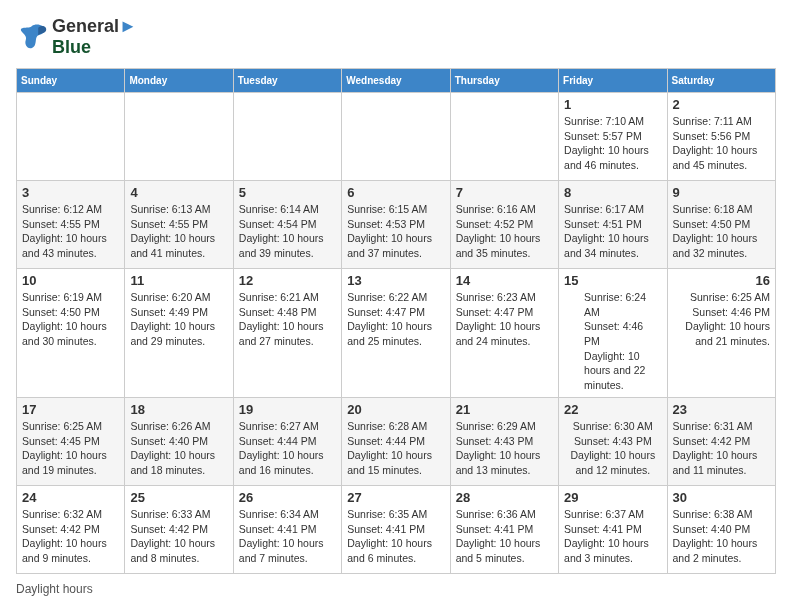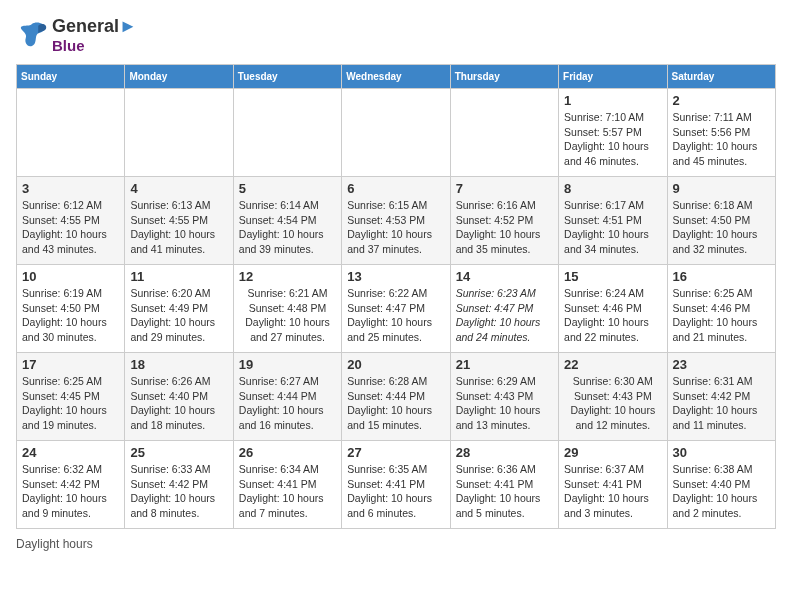--- a/index.html
+++ b/index.html
@@ -89,21 +89,21 @@
 <body>
 
 <div class="header">
   <div class="logo">
     <svg class="logo-bird" viewBox="0 0 40 36" xmlns="http://www.w3.org/2000/svg">
       <path d="M20 4 C24 0, 38 2, 36 10 C34 16, 28 14, 26 18 C24 22, 26 30, 20 32 C14 34, 10 28, 12 22 C14 16, 8 14, 6 10 C4 4, 16 8, 20 4Z" fill="#3d85c8"></path>
       <path d="M28 6 C32 2, 40 4, 38 10 C36 14, 30 13, 28 16" fill="#2a6099" stroke="none"></path>
     </svg>
     <div>
       <div style="font-size:18px;font-weight:bold;color:#333;">General<span style="color:#3d85c8;">►</span></div>
-      <div style="font-size:15px;font-weight:bold;color:#701a75;">Blue</div>
+      <div style="font-size:18px;font-weight:bold;color:#14532d;">Blue</div>
     </div>
   </div>
 </div>
 
 <table class="calendar">
   <thead>
     <tr>
     <th>Sunday</th>
         <th>Monday</th>
         <th>Tuesday</th>
@@ -185,43 +185,43 @@
 Daylight: 10 hours and 30 minutes.</div>
         </td>
         <td style="background: rgb(255, 255, 255);">
           <span class="day-num">11</span>
           <div class="day-info" style="white-space: pre-line;">Sunrise: 6:20 AM
 Sunset: 4:49 PM
 Daylight: 10 hours and 29 minutes.</div>
         </td>
         <td style="background: rgb(255, 255, 255);">
           <span class="day-num">12</span>
-          <div class="day-info" style="white-space: pre-line; text-align: center;">Sunrise: 6:21 AM
+          <div class="day-info" style="white-space: pre-line;">Sunrise: 6:21 AM
 Sunset: 4:48 PM
 Daylight: 10 hours and 27 minutes.</div>
         </td>
         <td style="background: rgb(255, 255, 255);">
           <span class="day-num">13</span>
           <div class="day-info" style="white-space: pre-line;">Sunrise: 6:22 AM
 Sunset: 4:47 PM
 Daylight: 10 hours and 25 minutes.</div>
         </td>
         <td style="background: rgb(255, 255, 255);">
           <span class="day-num">14</span>
-          <div class="day-info" style="white-space: pre-line; font-style: italic;">Sunrise: 6:23 AM
+          <div class="day-info" style="white-space: pre-line;">Sunrise: 6:23 AM
 Sunset: 4:47 PM
 Daylight: 10 hours and 24 minutes.</div>
         </td>
         <td style="background: rgb(255, 255, 255);">
           <span class="day-num">15</span>
-          <div class="day-info" style="white-space: pre-line;">Sunrise: 6:24 AM
+          <div class="day-info" style="white-space: pre-line; margin-left: 20px;">Sunrise: 6:24 AM
 Sunset: 4:46 PM
 Daylight: 10 hours and 22 minutes.</div>
         </td>
-        <td style="background: rgb(255, 255, 255);">
+        <td style="background: rgb(255, 255, 255); text-align: right;">
           <span class="day-num">16</span>
           <div class="day-info" style="white-space: pre-line;">Sunrise: 6:25 AM
 Sunset: 4:46 PM
 Daylight: 10 hours and 21 minutes.</div>
         </td>
       </tr>
       <tr style="background: rgb(245, 245, 245);">
         <td style="background: rgb(245, 245, 245);">
           <span class="day-num">17</span>
           <div class="day-info" style="white-space: pre-line;">Sunrise: 6:25 AM

